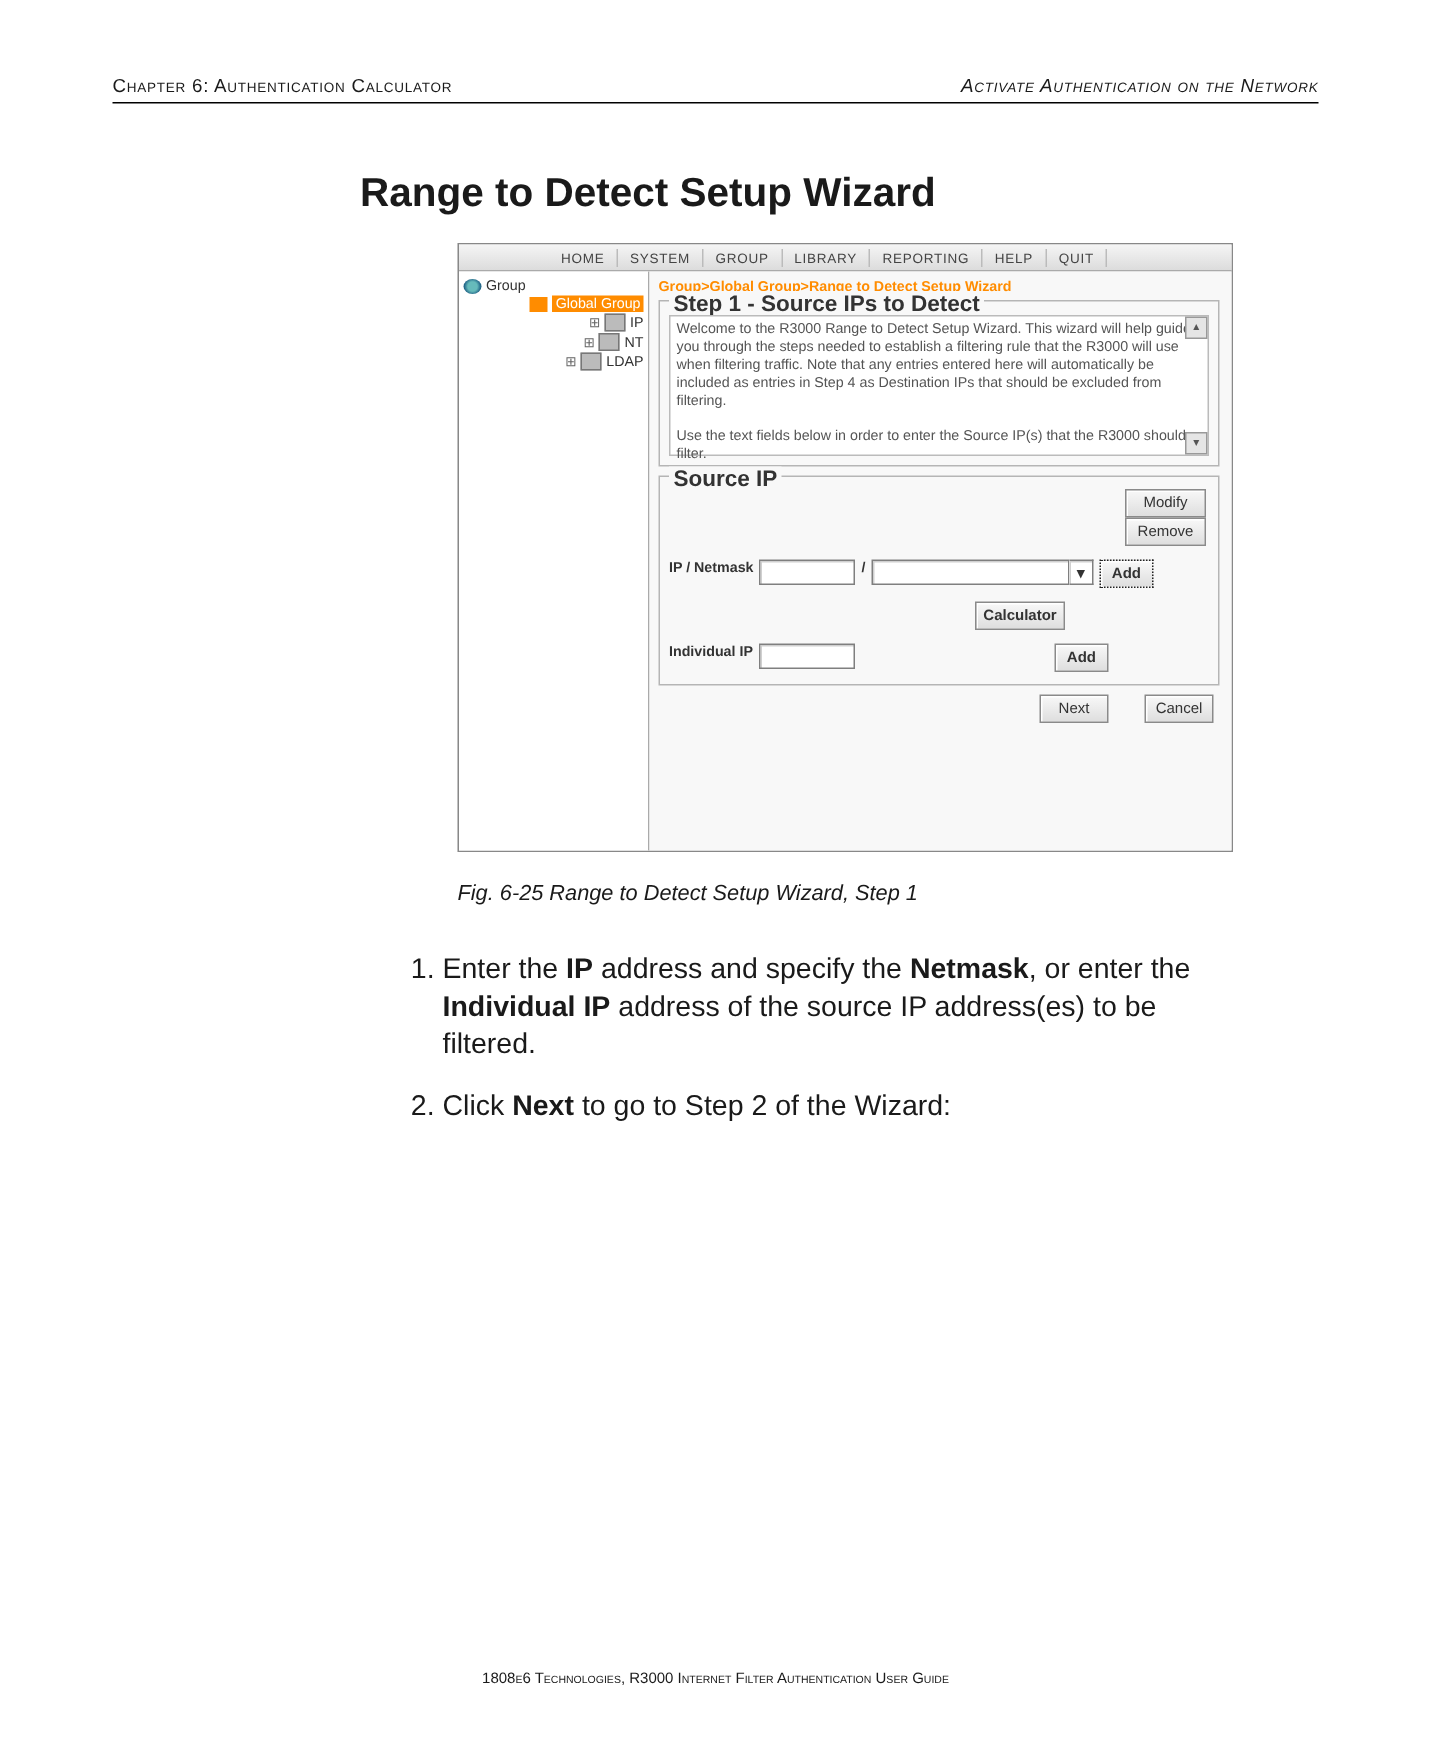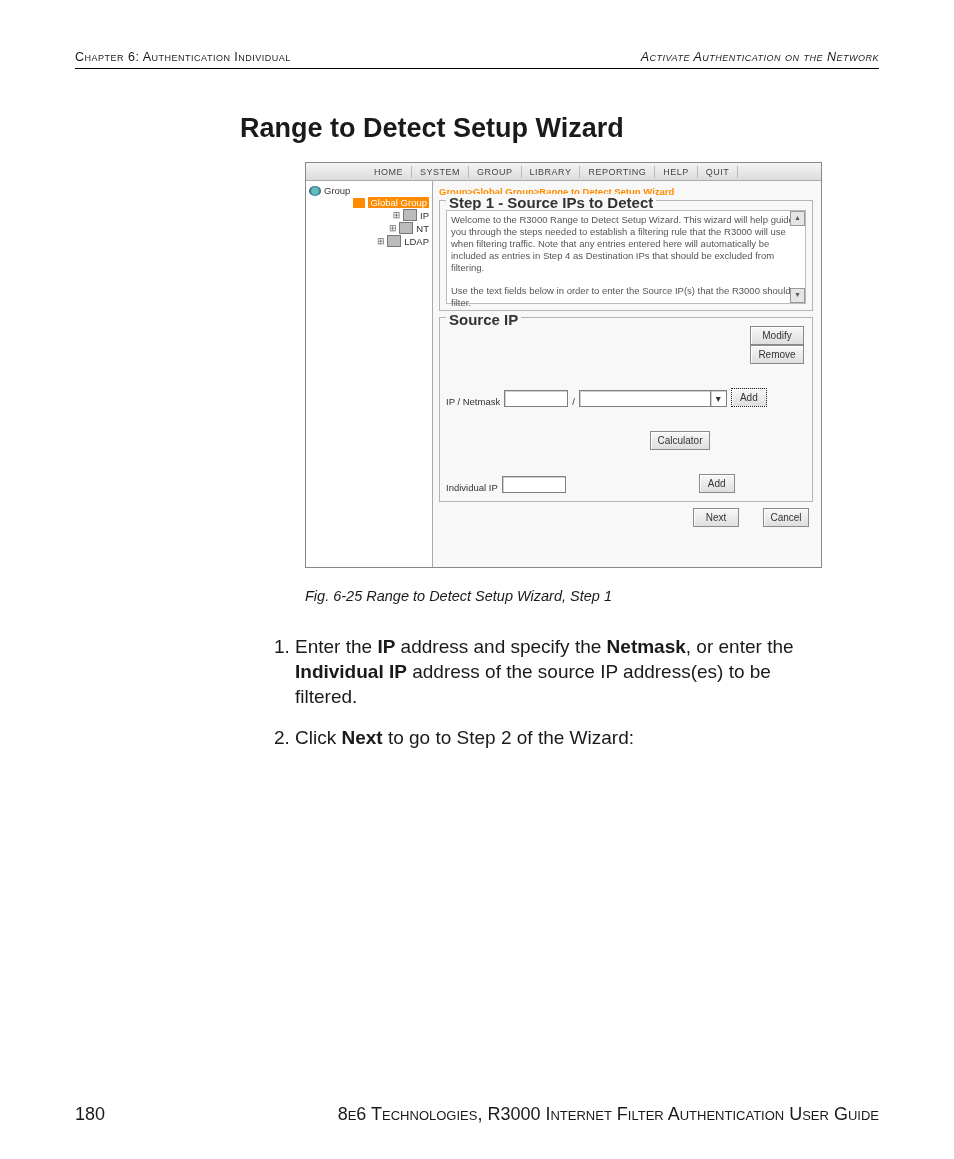--- a/index.html
+++ b/index.html
@@ -113,21 +113,21 @@
   .side-btns { margin-left: auto; display:flex; flex-direction:column; padding-right:2px; }
   .btn3d {
     min-width:52px; height:17px;
     background:linear-gradient(#f8f8f8,#dedede);
     border:1px solid #8a8a8a;
     font-size:10px; color:#333;
     display:inline-flex; align-items:center; justify-content:center;
     box-shadow: inset 1px 1px 0 #fff;
   }
   .btn3d.default { border:1.6px dotted #222; }
-  .form-line { display:flex; align-items:flex-end; margin-top:24px; gap:4px; }
+  .form-line { display:flex; align-items:flex-start; margin-top:9px; gap:4px;font-weight:bold; }
   .form-line .lblf { font-size:9.5px; color:#333; }
   .in3d {
     background:#fff; border:1px solid #7f7f7f;
     height:15px; font-size:10px; box-shadow: inset 1px 1px 0 #d0d0d0;
   }
   .in3d.w70 { width:62px; }
   .in3d.w110 { width:130px; }
   .combo { display:inline-flex; }
   .combo .drop { width:15px; border-left:0; display:flex;align-items:center;justify-content:center; color:#333; }
 
@@ -141,29 +141,29 @@
   }
   ol.instructions {
     margin: 0 60px 0 190px;
     padding-left: 30px;
     font-size: 19px;
     line-height: 1.32;
   }
   ol.instructions li { margin-bottom: 16px; }
   .footer {
     position:absolute; bottom:34px; left:75px; right:75px;
-    display:flex; justify-content:space-between;
-    font-size:18px;
+    display:flex; justify-content:center;
+    font-size:10px;
   }
 </style>
 </head>
 <body>
 
 <div class="header-line">
-  <span class="sc">Chapter 6: Authentication Individual</span>
+  <span class="sc">Chapter 6: Authentication Calculator</span>
   <span class="sc" style="font-style:italic">Activate Authentication on the Network</span>
 </div>
 
 <h1>Range to Detect Setup Wizard</h1>
 
 <div class="figure-wrap">
   <div class="app">
 
     <div class="menubar">
       <span class="mi">HOME</span>

